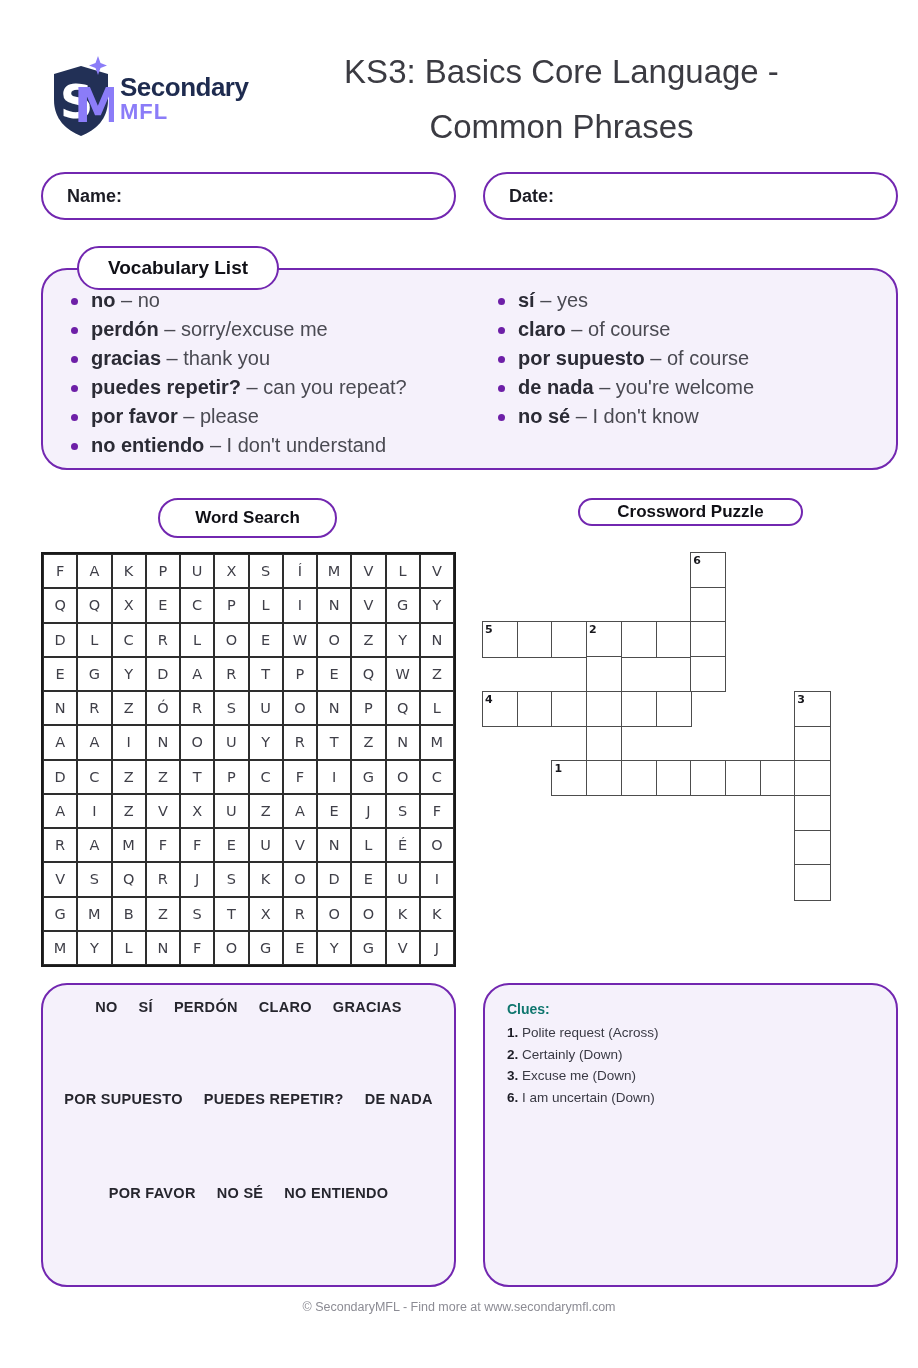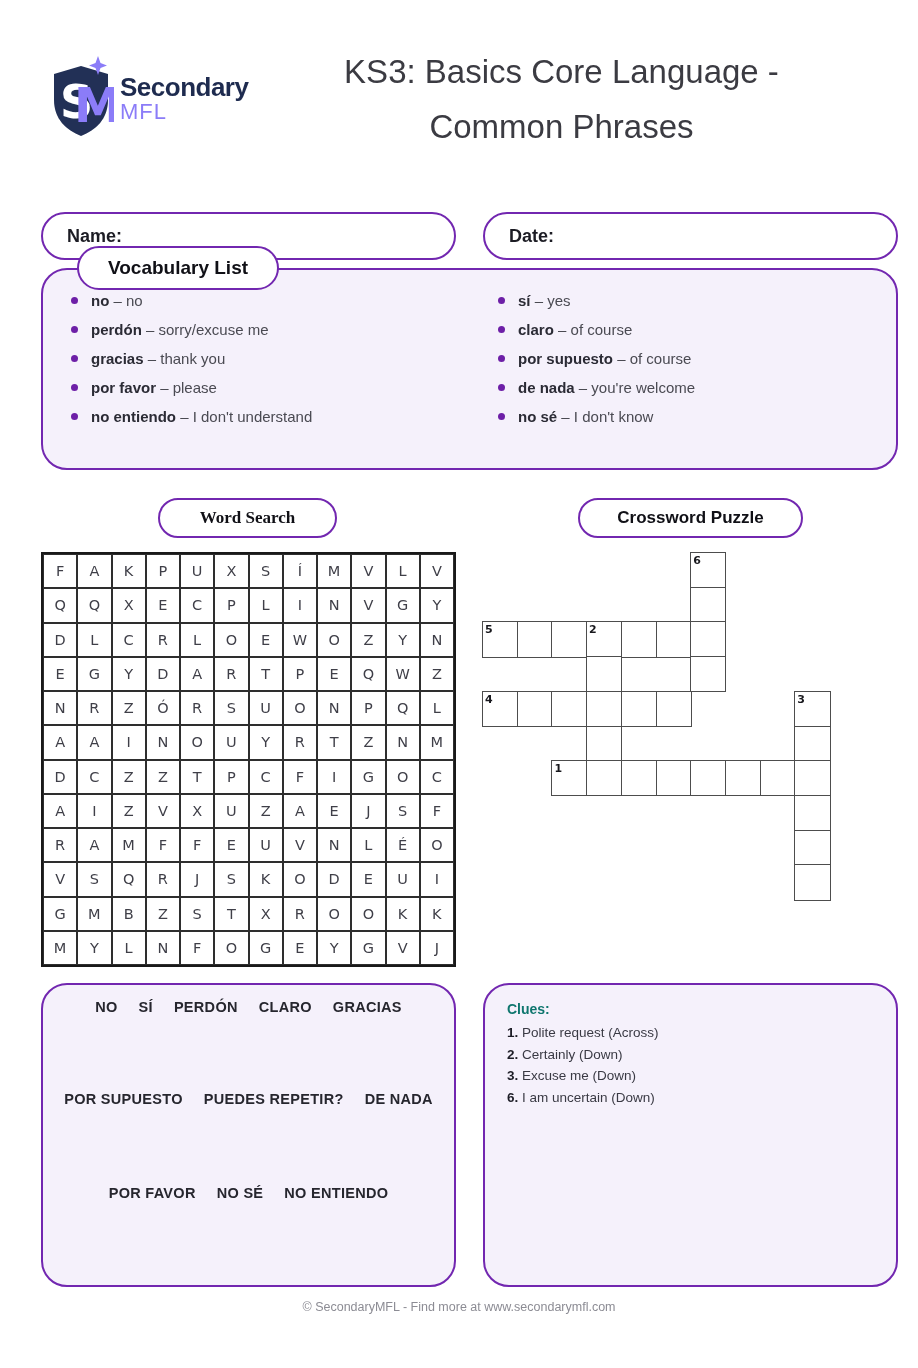--- a/index.html
+++ b/index.html
@@ -3,49 +3,49 @@
 <meta charset="utf-8">
 <style>
   html,body{margin:0;padding:0;background:#fff;}
   .page{position:relative;width:918px;height:1368px;background:#ffffff;
         font-family:"Liberation Sans",sans-serif;overflow:hidden;}
 
   
   .logo{position:absolute;left:52px;top:56px;display:flex;align-items:center;}
   .logo-text{margin-left:6px;line-height:1;}
   .logo-text .brand-top{font-size:26px;font-weight:bold;color:#1e2b4f;letter-spacing:-0.5px;}
-  .logo-text .brand-bottom{font-size:22px;font-weight:normal;color:#8b7cf8;letter-spacing:1px;margin-top:1px;}
+  .logo-text .brand-bottom{font-size:22px;font-weight:bold;color:#8b7cf8;letter-spacing:1px;margin-top:1px;}
   .page-title{position:absolute;left:225px;top:44px;width:673px;text-align:center;
               font-size:33px;font-weight:normal;color:#3b3b42;line-height:55px;}
 
   
   .field-pill{position:absolute;height:48px;width:415px;box-sizing:border-box;
               border:2.5px solid #7227b0;border-radius:24px;background:#fff;
               display:flex;align-items:center;padding-left:24px;
-              font-size:18px;font-weight:bold;color:#1c1c24;margin-top:40px;}
+              font-size:18px;font-weight:bold;color:#1c1c24;}
   .name-pill{left:41px;top:172px;}
   .date-pill{left:483px;top:172px;}
 
   
   .lav-box{position:absolute;box-sizing:border-box;border:2.5px solid #7227b0;
            border-radius:26px;background:#f5f1fb;}
   .vocab-box{left:41px;top:268px;width:857px;height:202px;}
   .pill-header{position:absolute;box-sizing:border-box;background:#fff;
                border:2.5px solid #7227b0;border-radius:22px;
                display:flex;align-items:center;justify-content:center;
                font-weight:bold;color:#101016;}
   .vocab-header{left:34px;top:-24px;width:202px;height:44px;font-size:19px;}
-  .ws-header{left:158px;top:498px;width:179px;height:40px;font-size:17px;font-family:Liberation Serif, serif;}
-  .cw-header{left:578px;top:498px;width:225px;height:40px;font-size:17px;}
+  .ws-header{left:158px;top:498px;width:179px;height:40px;font-size:17px;}
+  .cw-header{left:578px;top:498px;width:225px;height:28px;font-size:17px;}
 
   
   .vocab-col{position:absolute;top:16px;list-style:none;margin:0;padding:0;}
   .vocab-col.left{left:28px;}
   .vocab-col.right{left:455px;}
-  .vocab-item{font-size:15px;line-height:29px;color:#4a4a52;white-space:nowrap;}
+  .vocab-item{font-size:20px;line-height:29px;color:#4a4a52;white-space:nowrap;}
   .bullet{display:inline-block;width:7px;height:7px;border-radius:50%;
           background:#6d1fa7;margin-right:13px;vertical-align:2px;}
   .term{font-weight:bold;color:#2b2b35;}
 
   
   .ws-grid{position:absolute;left:41px;top:552px;width:415px;height:415px;
            box-sizing:border-box;border:2.5px solid #191919;background:#fff;
            display:grid;grid-template-columns:repeat(12,1fr);grid-template-rows:repeat(12,1fr);}
   .ws-cell{border:1px solid #2e2e2e;display:flex;align-items:center;justify-content:center;
            font-family:"DejaVu Sans",sans-serif;font-size:14.5px;color:#3f3f48;}
@@ -101,20 +101,21 @@
   </div>
 
   <div class="lav-box vocab-box">
     <div class="pill-header vocab-header">
       <span>Vocabulary List</span>
     </div>
     <ul class="vocab-col left">
         <li class="vocab-item"><span class="bullet"></span><span class="term">no</span><span class="def"> – no</span></li>
         <li class="vocab-item"><span class="bullet"></span><span class="term">perdón</span><span class="def"> – sorry/excuse me</span></li>
         <li class="vocab-item"><span class="bullet"></span><span class="term">gracias</span><span class="def"> – thank you</span></li>
+        <li class="vocab-item"><span class="bullet"></span><span class="term">puedes repetir?</span><span class="def"> – can you repeat?</span></li>
         <li class="vocab-item"><span class="bullet"></span><span class="term">por favor</span><span class="def"> – please</span></li>
         <li class="vocab-item"><span class="bullet"></span><span class="term">no entiendo</span><span class="def"> – I don't understand</span></li>
       </ul>
     <ul class="vocab-col right">
         <li class="vocab-item"><span class="bullet"></span><span class="term">sí</span><span class="def"> – yes</span></li>
         <li class="vocab-item"><span class="bullet"></span><span class="term">claro</span><span class="def"> – of course</span></li>
         <li class="vocab-item"><span class="bullet"></span><span class="term">por supuesto</span><span class="def"> – of course</span></li>
         <li class="vocab-item"><span class="bullet"></span><span class="term">de nada</span><span class="def"> – you're welcome</span></li>
         <li class="vocab-item"><span class="bullet"></span><span class="term">no sé</span><span class="def"> – I don't know</span></li>
       </ul>

